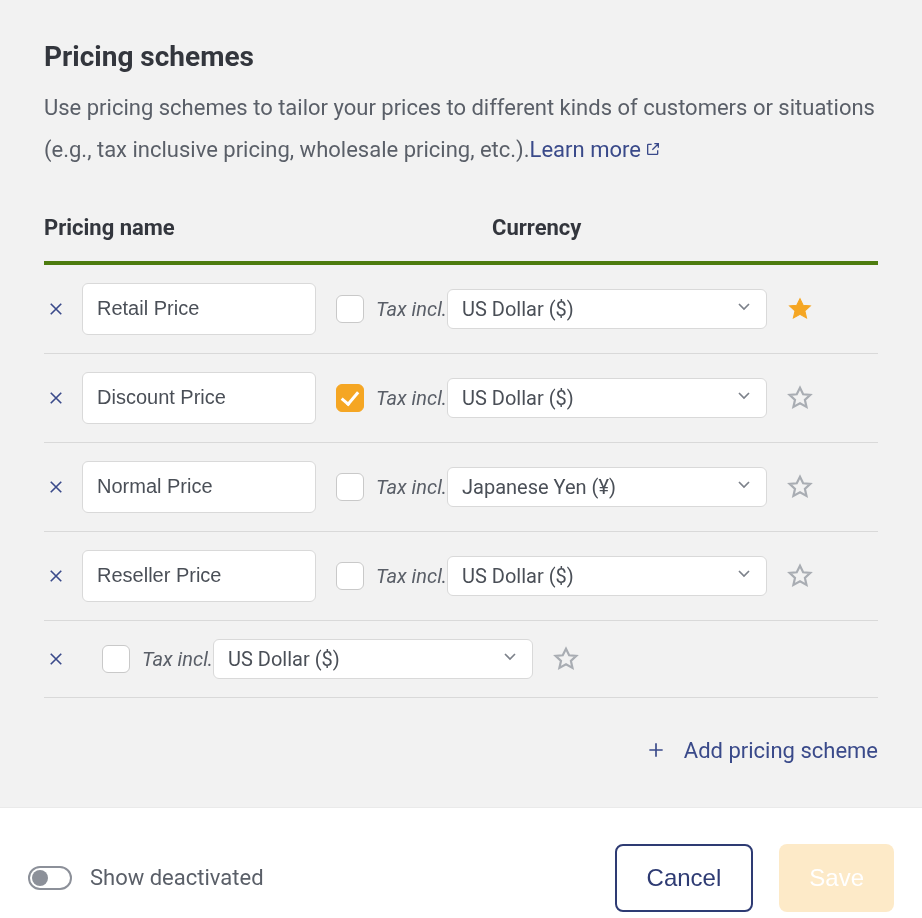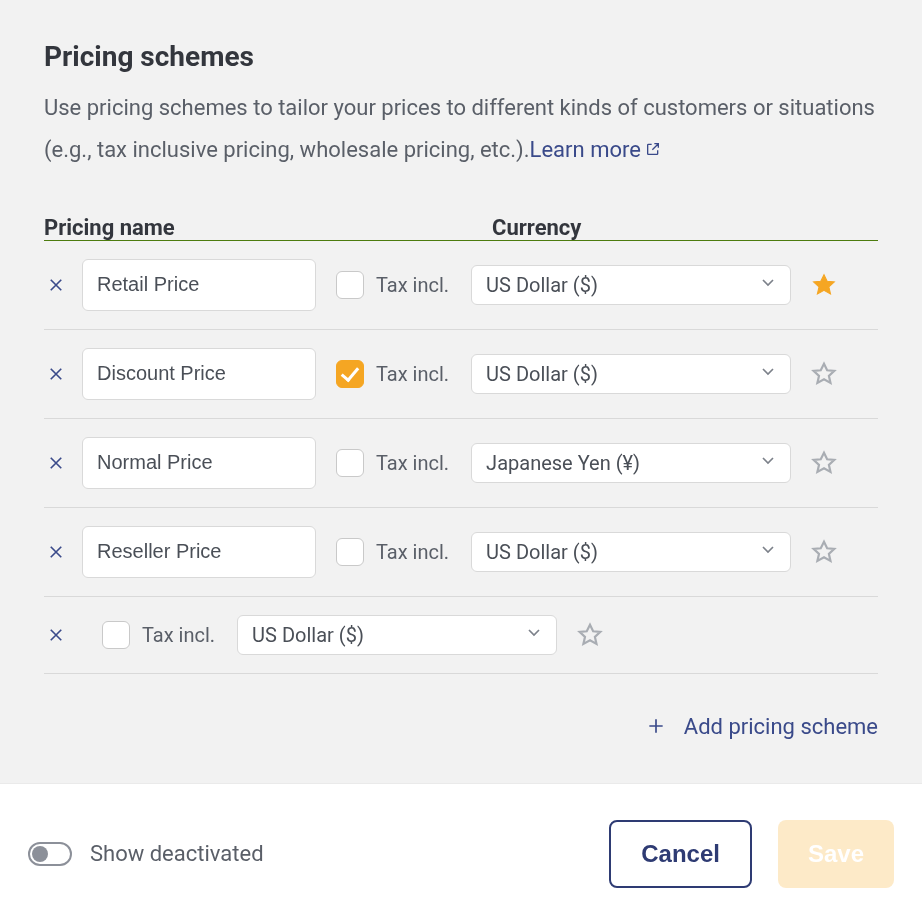--- a/index.html
+++ b/index.html
@@ -33,22 +33,22 @@
   a.learn-more .ext {
     display:inline-block;
     margin-left:4px;
     vertical-align: baseline;
   }
   .ext svg { width:16px; height:16px; stroke:#3a4a8a; fill:none; stroke-width:2; }
 
   .header-row {
     display:flex;
     align-items:flex-end;
-    padding-bottom:0;
-    border-bottom:1px solid #4d7c0f;
+    padding-bottom:21px;
+    border-bottom:4px solid #4d7c0f;
   }
   .header-row .col-name {
     font-size:22px;
     font-weight:700;
     color:#33363d;
     flex:0 0 448px;
   }
   .header-row .col-curr {
     font-size:22px;
     font-weight:700;
@@ -83,21 +83,21 @@
     background:#fff;
     font-size:20px;
     padding:0 14px;
     color:#4a4f57;
   }
 
   .tax-wrap {
     display:flex;
     align-items:center;
     margin-left:20px;
-    margin-right:22px;
+    font-style:italic;
   }
   .checkbox {
     width:28px;
     height:28px;
     border:1px solid #c9c9c9;
     border-radius:6px;
     background:#fff;
     margin-right:12px;
     position:relative;
     cursor:pointer;
@@ -212,21 +212,21 @@
   .actions {
     display:flex;
     gap:26px;
   }
   .btn {
     height:68px;
     border-radius:8px;
     font-size:24px;
     padding:0 30px;
     cursor:pointer;
-    font-weight:700;
+    font-weight:400;
     border:2px solid transparent;
   }
   .btn-cancel {
     background:#fff;
     border-color:#2e3b73;
     color:#2e3b73;
   }
   .btn-save {
     background:#fde9c6;
     color:#fff;

